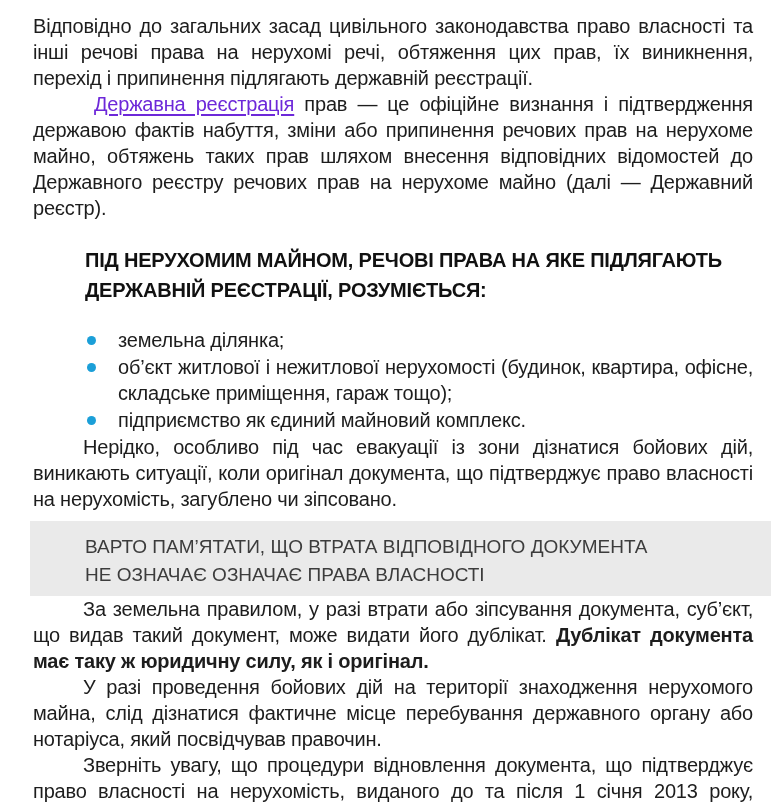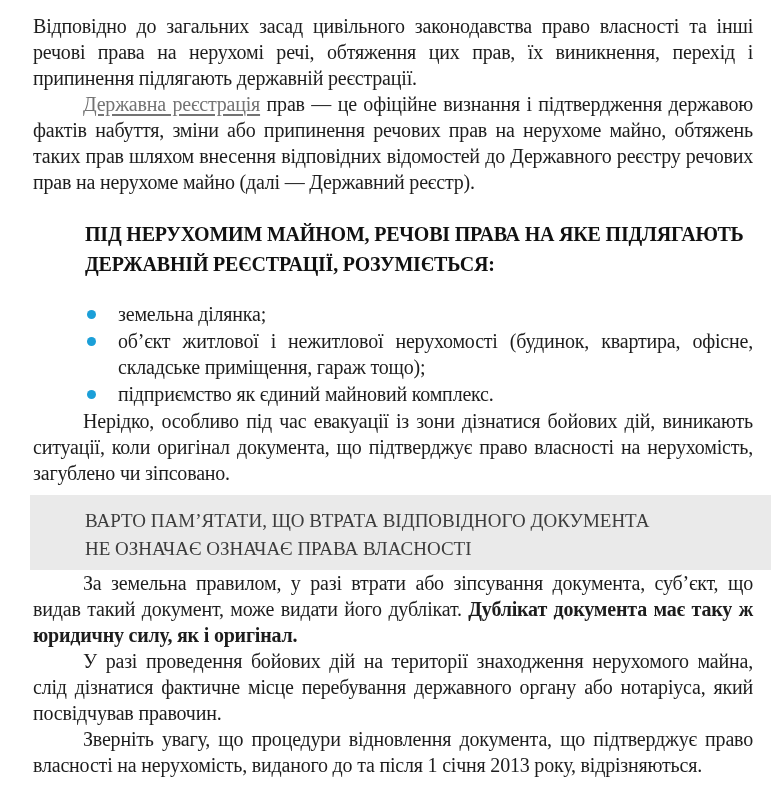--- a/index.html
+++ b/index.html
@@ -7,39 +7,40 @@
     padding: 0;
     background: #ffffff;
   }
   .page {
     position: relative;
     width: 771px;
     height: 807px;
     box-sizing: border-box;
     padding: 13px 18px 0 33px;
     background: #ffffff;
-    font-family: Liberation Serif, serif;
+    font-family: Liberation Sans, sans-serif;
     font-size: 20px;
     line-height: 26px;
     color: #1d1d1d;
     text-align: justify;
     overflow: hidden;
     letter-spacing: -0.2px;
   }
   p.para {
     margin: 0;
   }
   p.indent {
     text-indent: 50px;
   }
   .doc-link {
-    color: #737373;
+    color: #6d28d9;
     text-decoration: underline;
     text-underline-offset: 3px;
     cursor: pointer;
+    margin-left: 11px;
   }
   .subsection {
     margin: 24px 0 0 52px;
   }
   .def-heading {
     font-weight: bold;
     font-size: 20px;
     line-height: 30px;
     margin: 0 0 22px 0;
     color: #111111;

